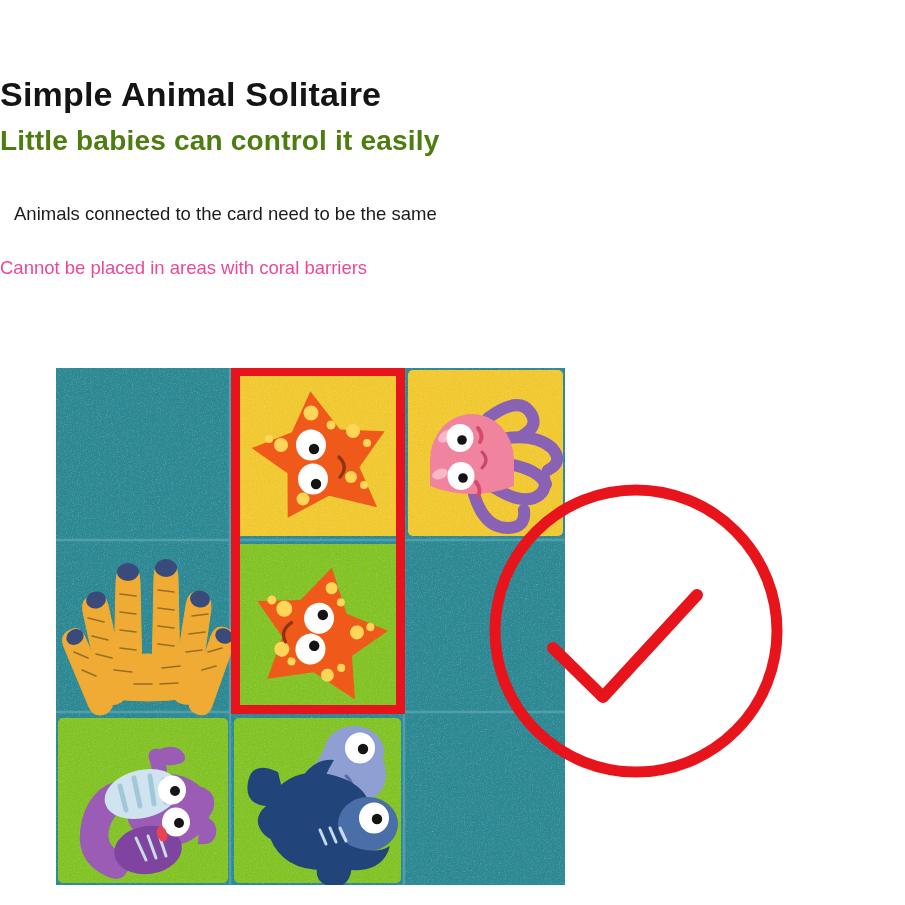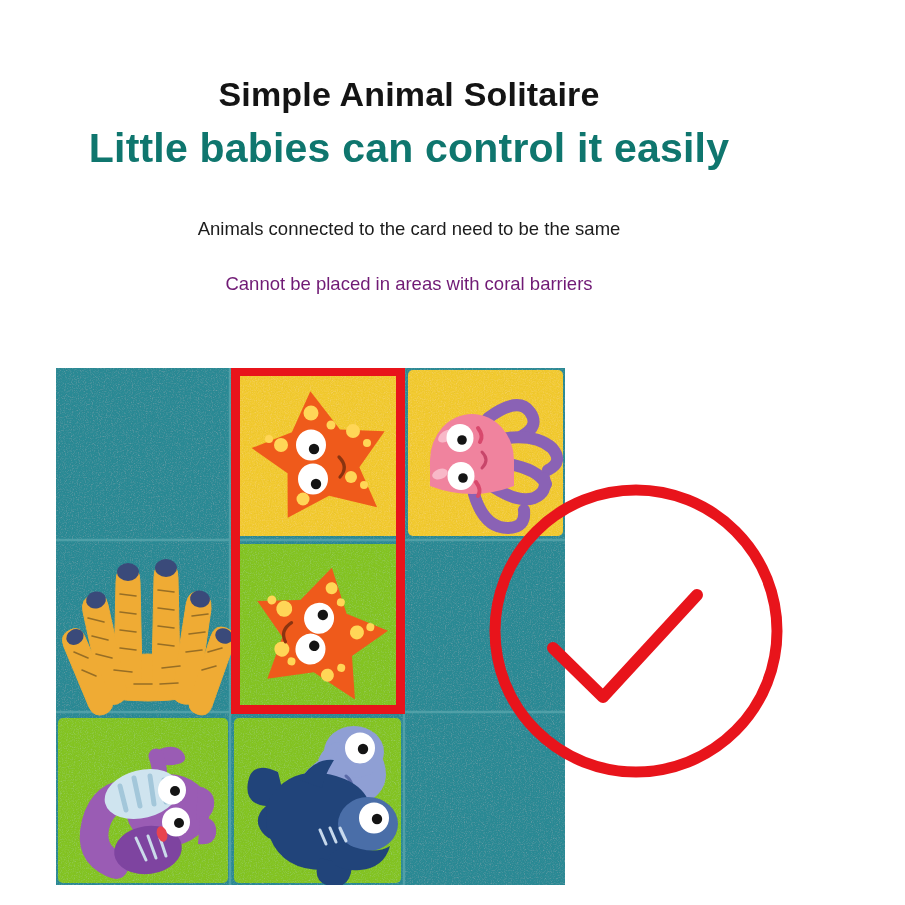--- a/index.html
+++ b/index.html
@@ -14,55 +14,54 @@
     overflow: hidden;
     font-family: "Liberation Sans", "DejaVu Sans", sans-serif;
     color: #1a1a1a;
   }
 
   
   #header-block {
     position: absolute;
     top: 0; left: 0;
     width: 818px;
-    text-align: center;
   }
   #title-line-1 {
     margin: 0;
     padding-top: 74px;
     font-size: 34px;
     font-weight: 600;
     letter-spacing: 0.2px;
     line-height: 1.18;
     color: #141414;
   }
   #title-line-2 {
     margin: 0;
     padding-top: 10px;
-    font-size: 41px;
+    font-size: 28px;
     font-weight: 600;
     letter-spacing: 0.2px;
     line-height: 1.18;
-    color: #0f766e;
+    color: #4d7c0f;
   }
   #subtitle-1 {
     margin: 14px;
     padding-top: 32px;
     font-size: 18.5px;
     font-weight: 400;
     line-height: 1.2;
     color: #1c1c1c;
   }
   #subtitle-2 {
     margin: 0;
     padding-top: 18px;
     font-size: 18.5px;
     font-weight: 400;
     line-height: 1.2;
-    color: #701a75;
+    color: #ec4899;
   }
 
   
   #game-board {
     position: absolute;
     left: 56px;
     top: 368px;
     width: 509px;
     height: 517px;
   }

